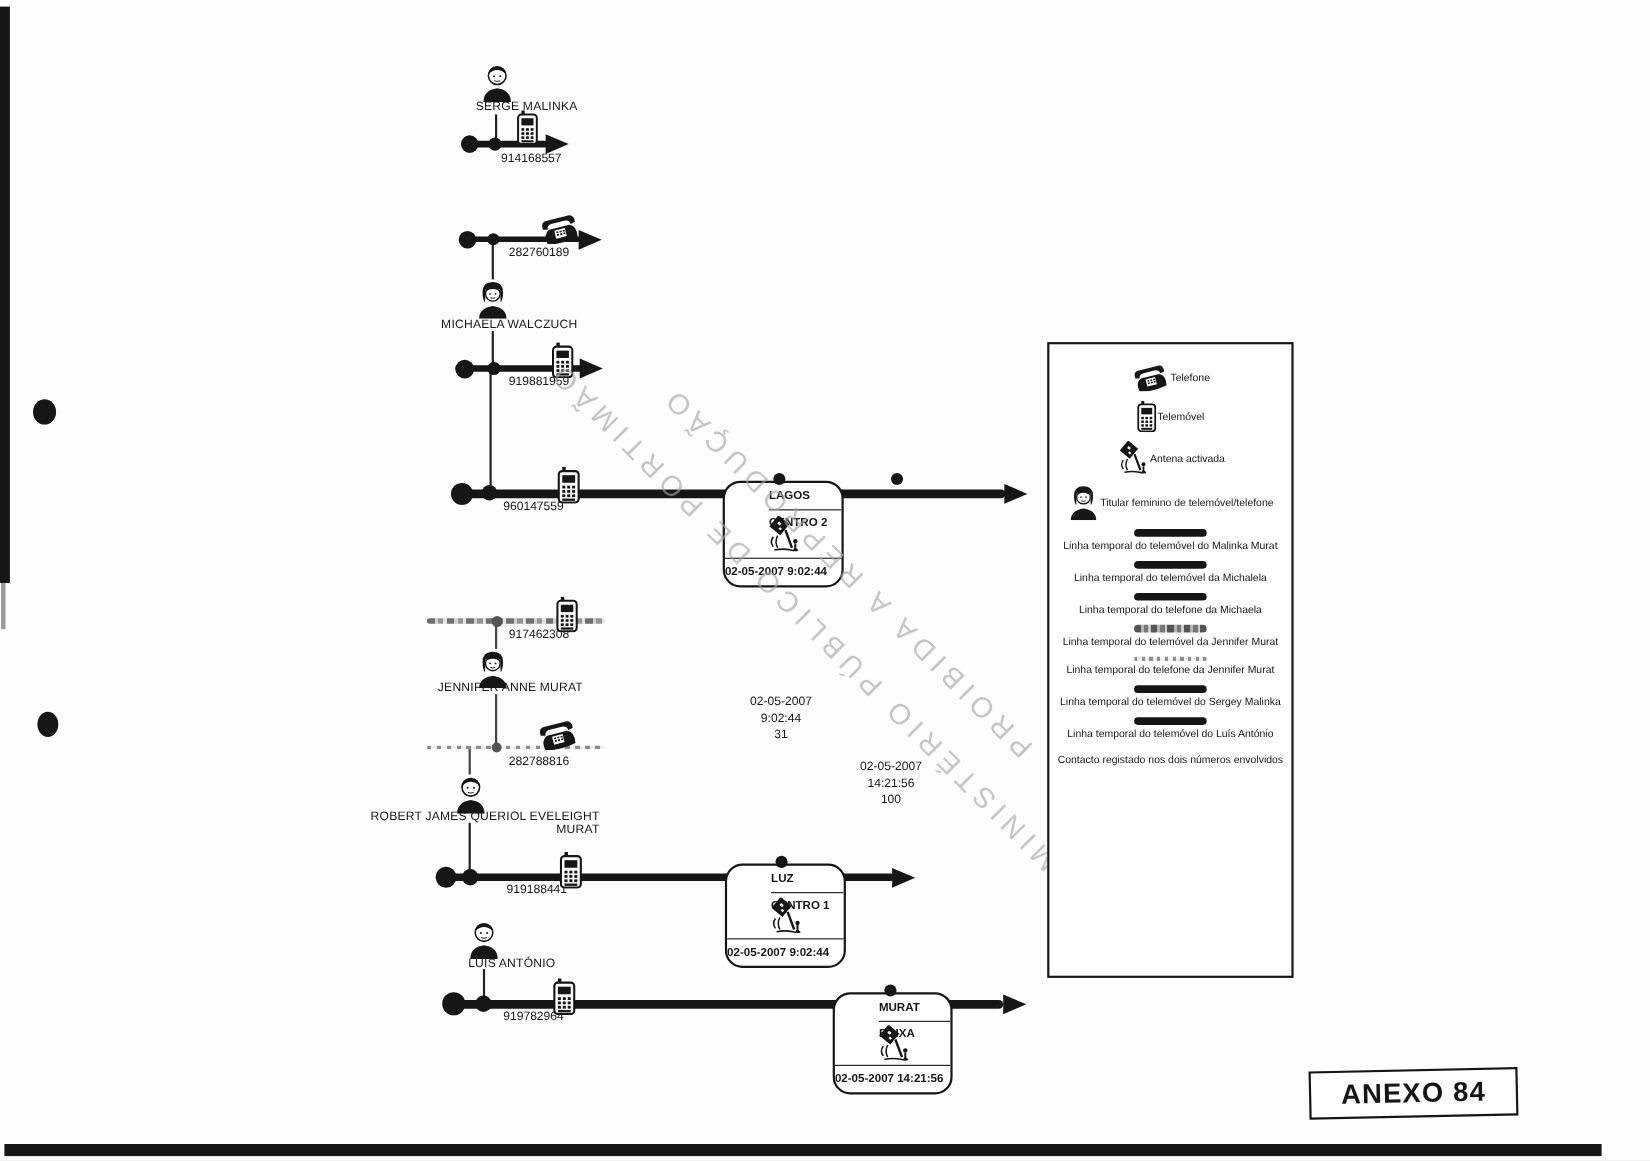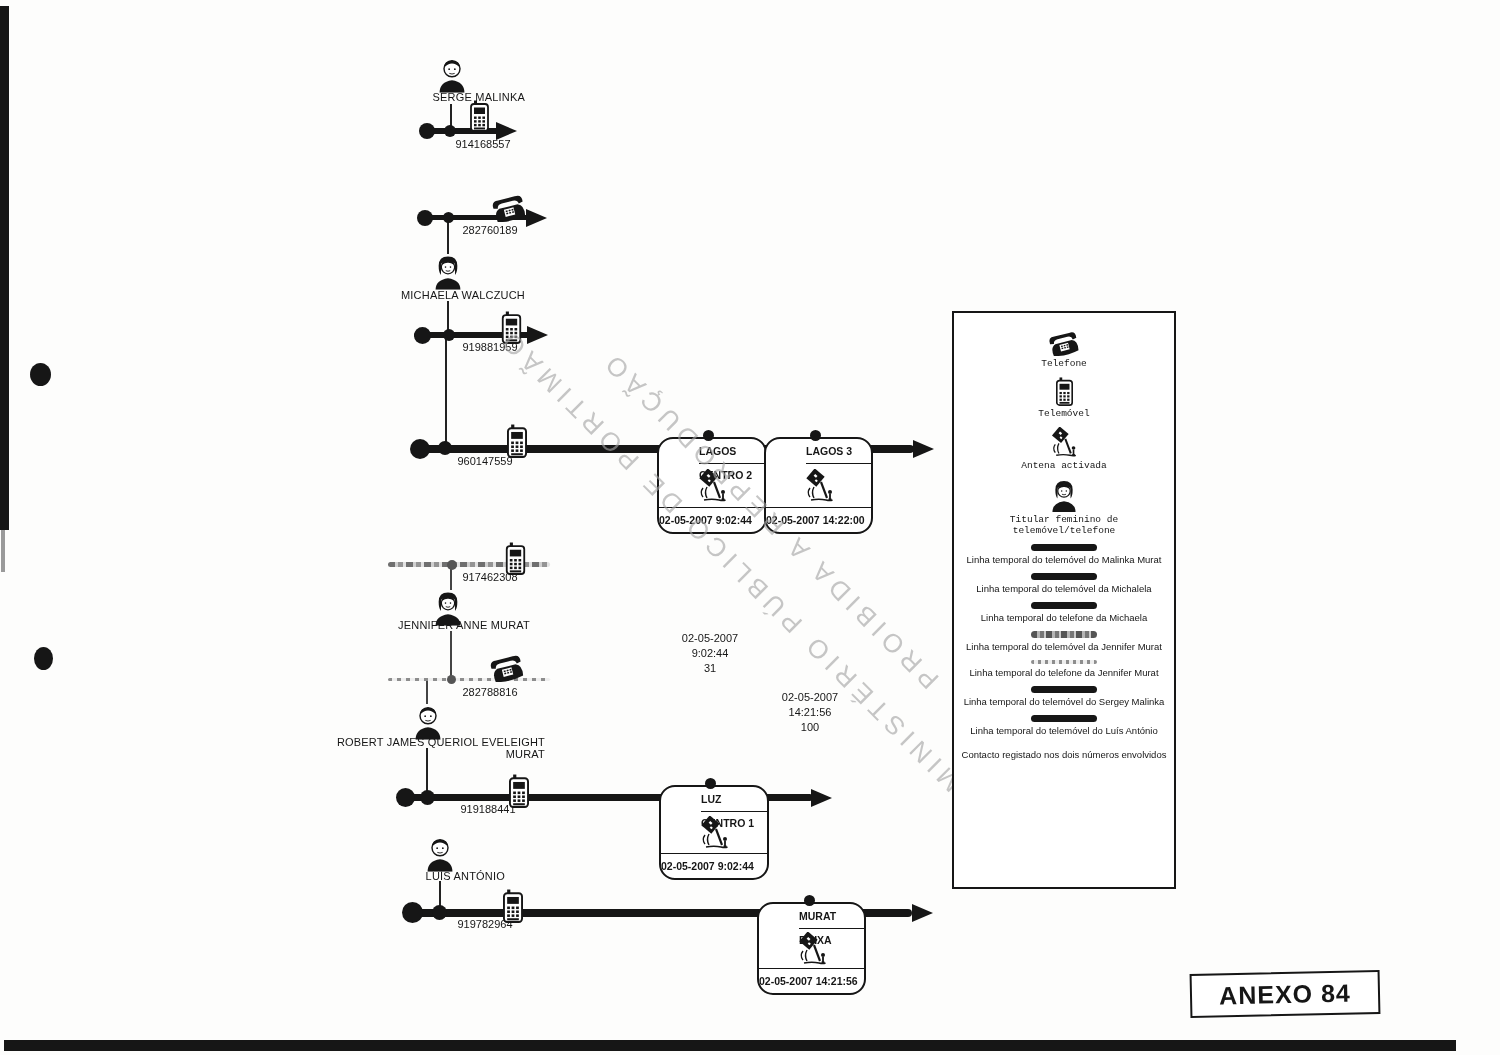--- a/index.html
+++ b/index.html
@@ -23,21 +23,21 @@
   .s-dt{height:24px;line-height:24px;text-align:left;font-size:10.5px;font-weight:600;}
   .annot{position:absolute;font-size:11px;line-height:1.35;text-align:center;z-index:2;}
   #watermark{position:absolute;left:420px;top:270px;width:660px;height:540px;z-index:4;
              display:flex;flex-direction:column;justify-content:center;align-items:center;gap:26px;
              transform:rotate(225deg);pointer-events:none;}
   #watermark .wm{white-space:nowrap;font-size:26px;letter-spacing:6px;font-weight:500;color:#a4a4a4;opacity:.62;}
   #legend{position:absolute;left:952px;top:311px;width:224px;height:578px;border:2.5px solid #161616;
           background:#fff;z-index:5;display:flex;flex-direction:column;align-items:center;
           padding:8px 5px;box-sizing:border-box;}
   #legend .ltitle{font-weight:bold;font-size:13.5px;line-height:1.28;text-align:center;width:210px;}
-  .licon-item{display:flex;flex-direction:column;align-items:center;margin-top:8px;font-family:Liberation Mono, monospace;}
+  .licon-item{display:flex;flex-direction:row;align-items:center;margin-top:8px;}
   .licon-item .li-label{font-size:9.5px;margin-top:2px;text-align:center;}
   .lline-item{display:flex;flex-direction:column;align-items:center;margin-top:8px;}
   .sample{width:66px;height:7px;background:#161616;border-radius:4px;}
   .sample.textured{background:repeating-linear-gradient(90deg,#555 0 6px,#b5b5b5 6px 9px,#777 9px 13px,#ccc 13px 15px);}
   .sample.dotted{height:4px;background:repeating-linear-gradient(90deg,#8d8d8d 0 3px,#eee 3px 7px);border-radius:2px;}
   .lline-item .li-label{font-size:9.5px;margin-top:3px;text-align:center;}
   .lfooter{font-size:9.5px;margin-top:13px;text-align:center;}
   #anexo{position:absolute;left:1190px;top:972px;width:186px;height:40px;border:2.5px solid #161616;
          background:#fff;display:flex;align-items:center;justify-content:center;
          font-size:25px;font-weight:bold;letter-spacing:1px;transform:rotate(-1.2deg);z-index:5;}
@@ -184,29 +184,20 @@
     <div class="s-name">LAGOS CENTRO 2</div>
     <div class="s-ant">
         <svg viewBox="0 0 34 34" width="34" height="34">
           <use href="#sym-antenna"></use>
         </svg>
       </div>
     <div class="s-dt">02-05-2007 9:02:44</div>
   </div>
   <div class="dot" style="left:703px;top:430px;width:11px;height:11px;z-index:4;"></div>
 
-  <div class="station" style="left:764px;top:437px;width:105px;height:93px;">
-    <div class="s-name">LAGOS 3</div>
-    <div class="s-ant">
-        <svg viewBox="0 0 34 34" width="34" height="34">
-          <use href="#sym-antenna"></use>
-        </svg>
-      </div>
-    <div class="s-dt">02-05-2007 14:22:00</div>
-  </div>
   <div class="dot" style="left:810px;top:430px;width:11px;height:11px;z-index:4;"></div>
 
   <div class="hline textured" style="left:388px;top:562px;width:162px;height:5px;"></div>
   <div class="dot" style="left:447px;top:560px;width:10px;height:10px;background:#555;"></div>
   <div class="icon" style="left:505px;top:542px;width:21px;height:33px;">
       <svg viewBox="0 0 20 32">
         <use href="#sym-mobile"></use>
       </svg>
     </div>
   <div class="numlabel" style="left:430px;top:571px;width:120px;">917462308</div>

